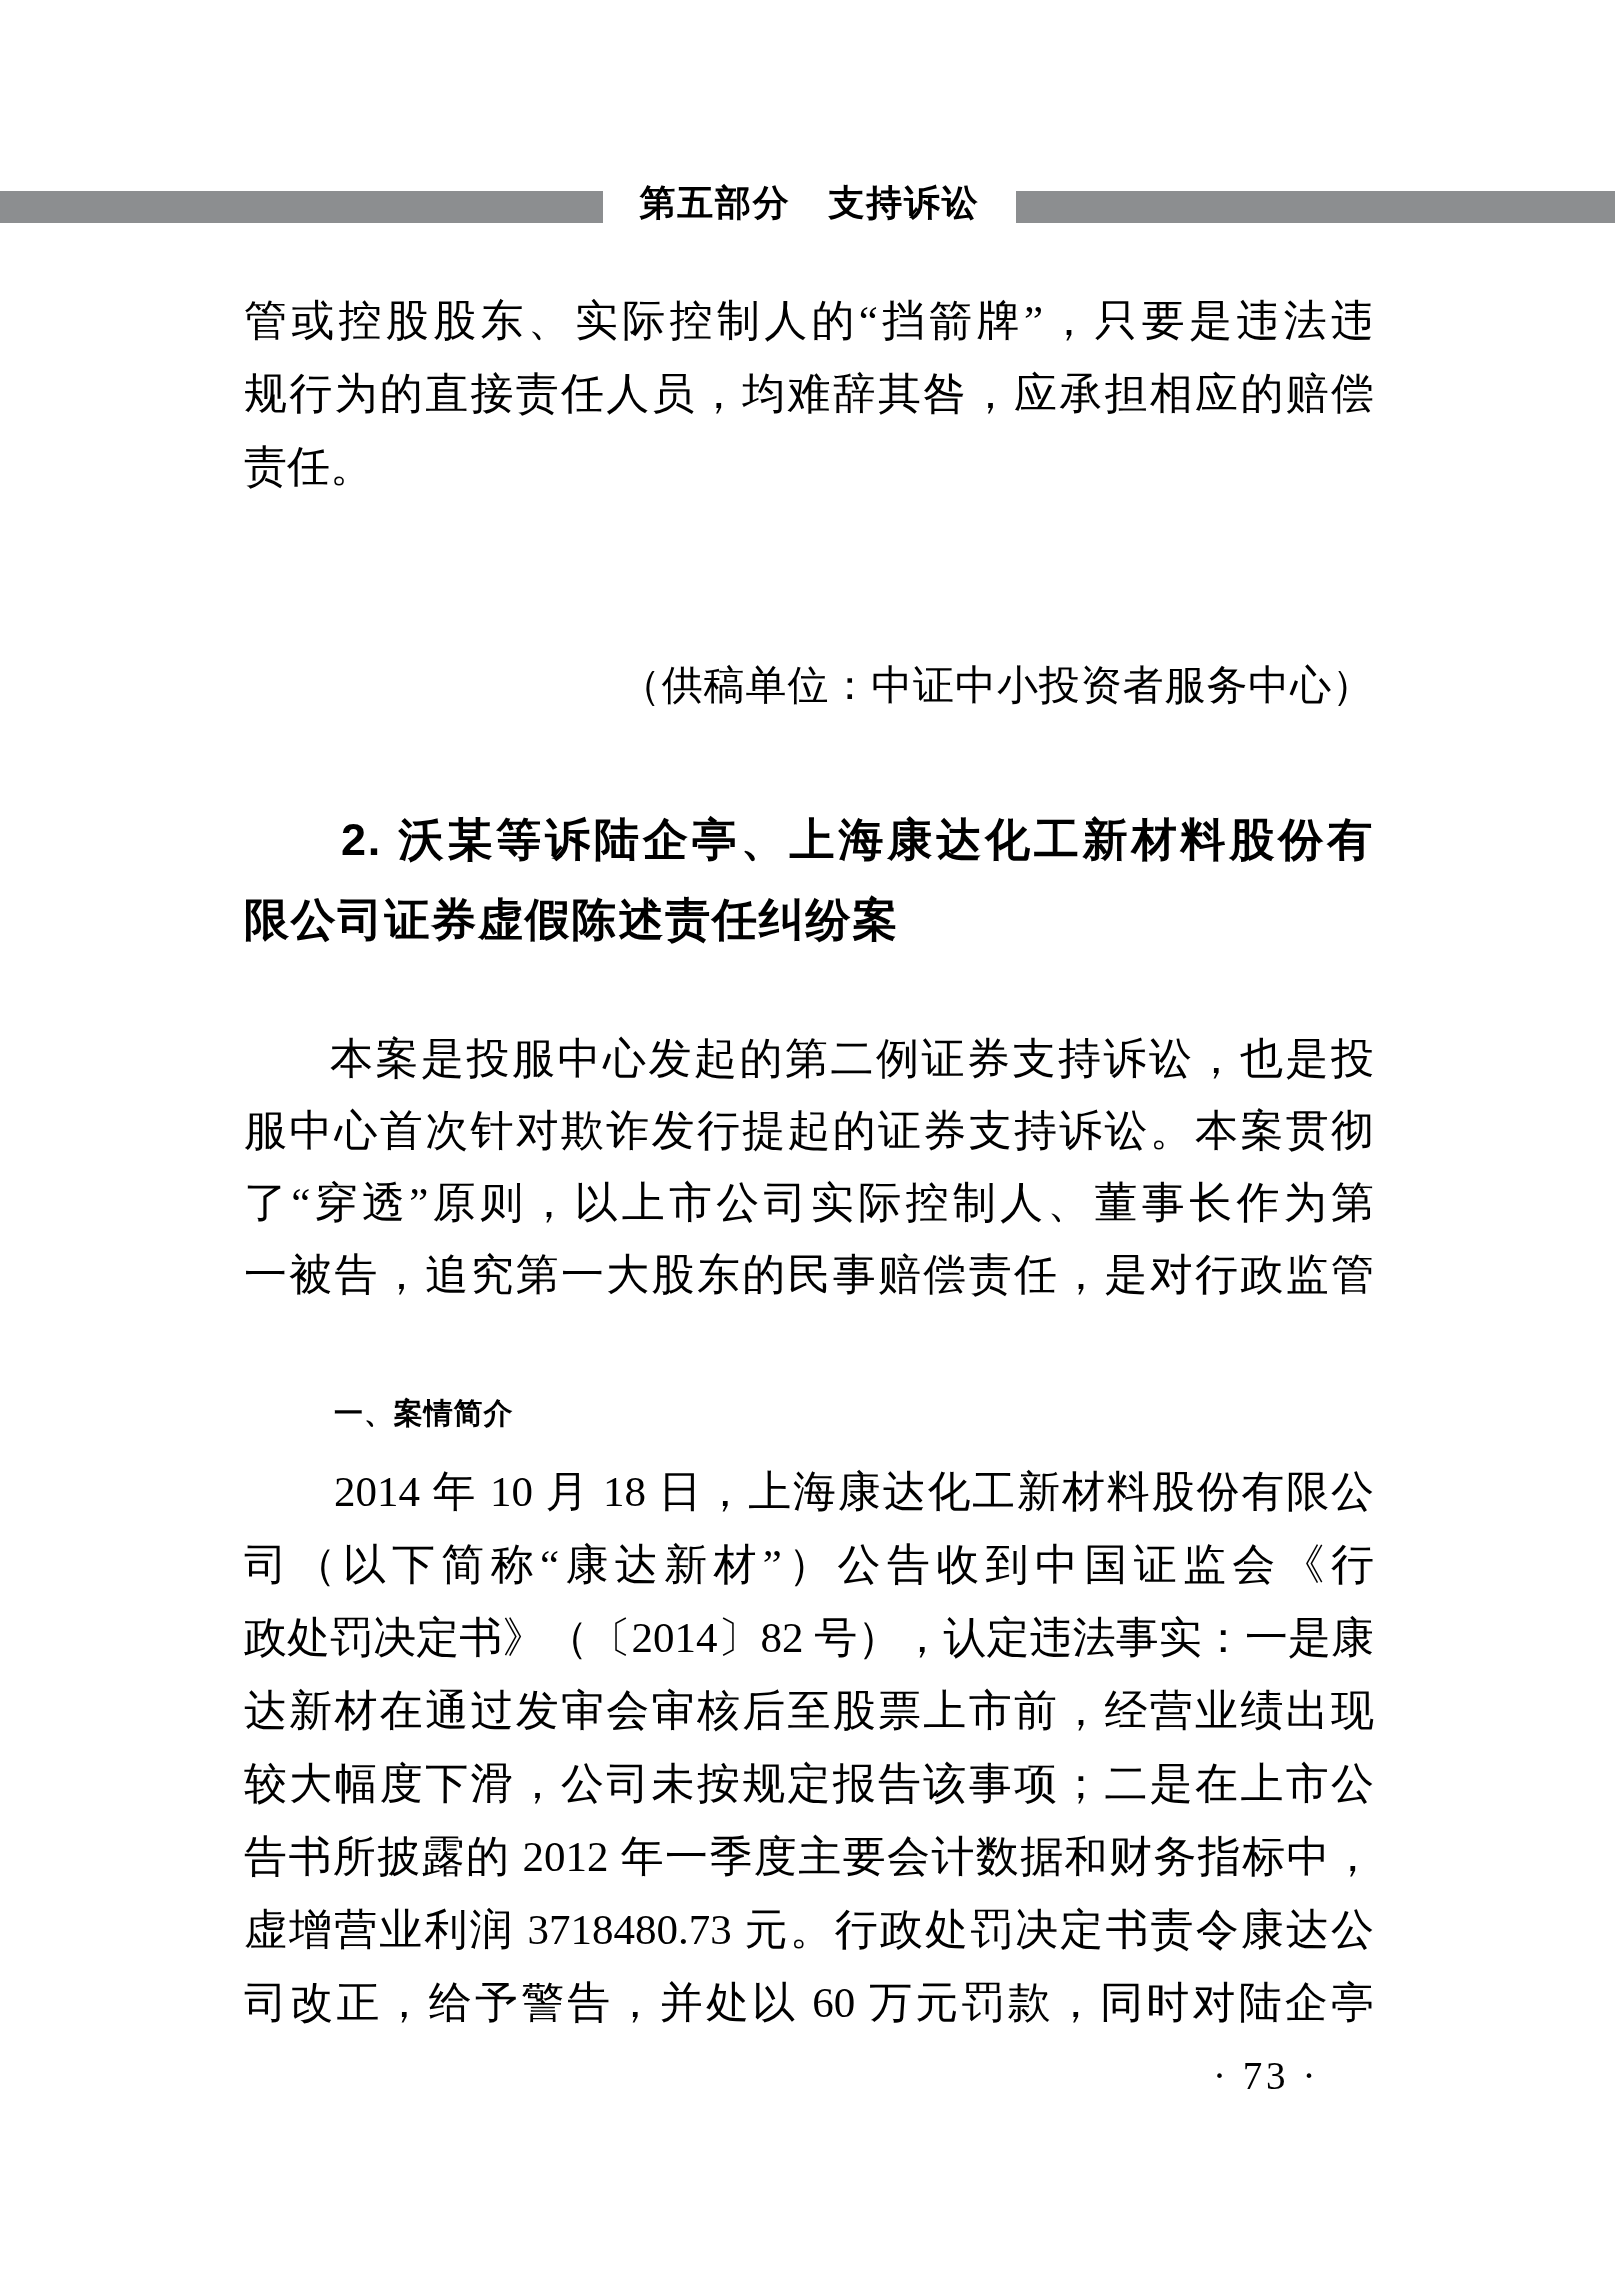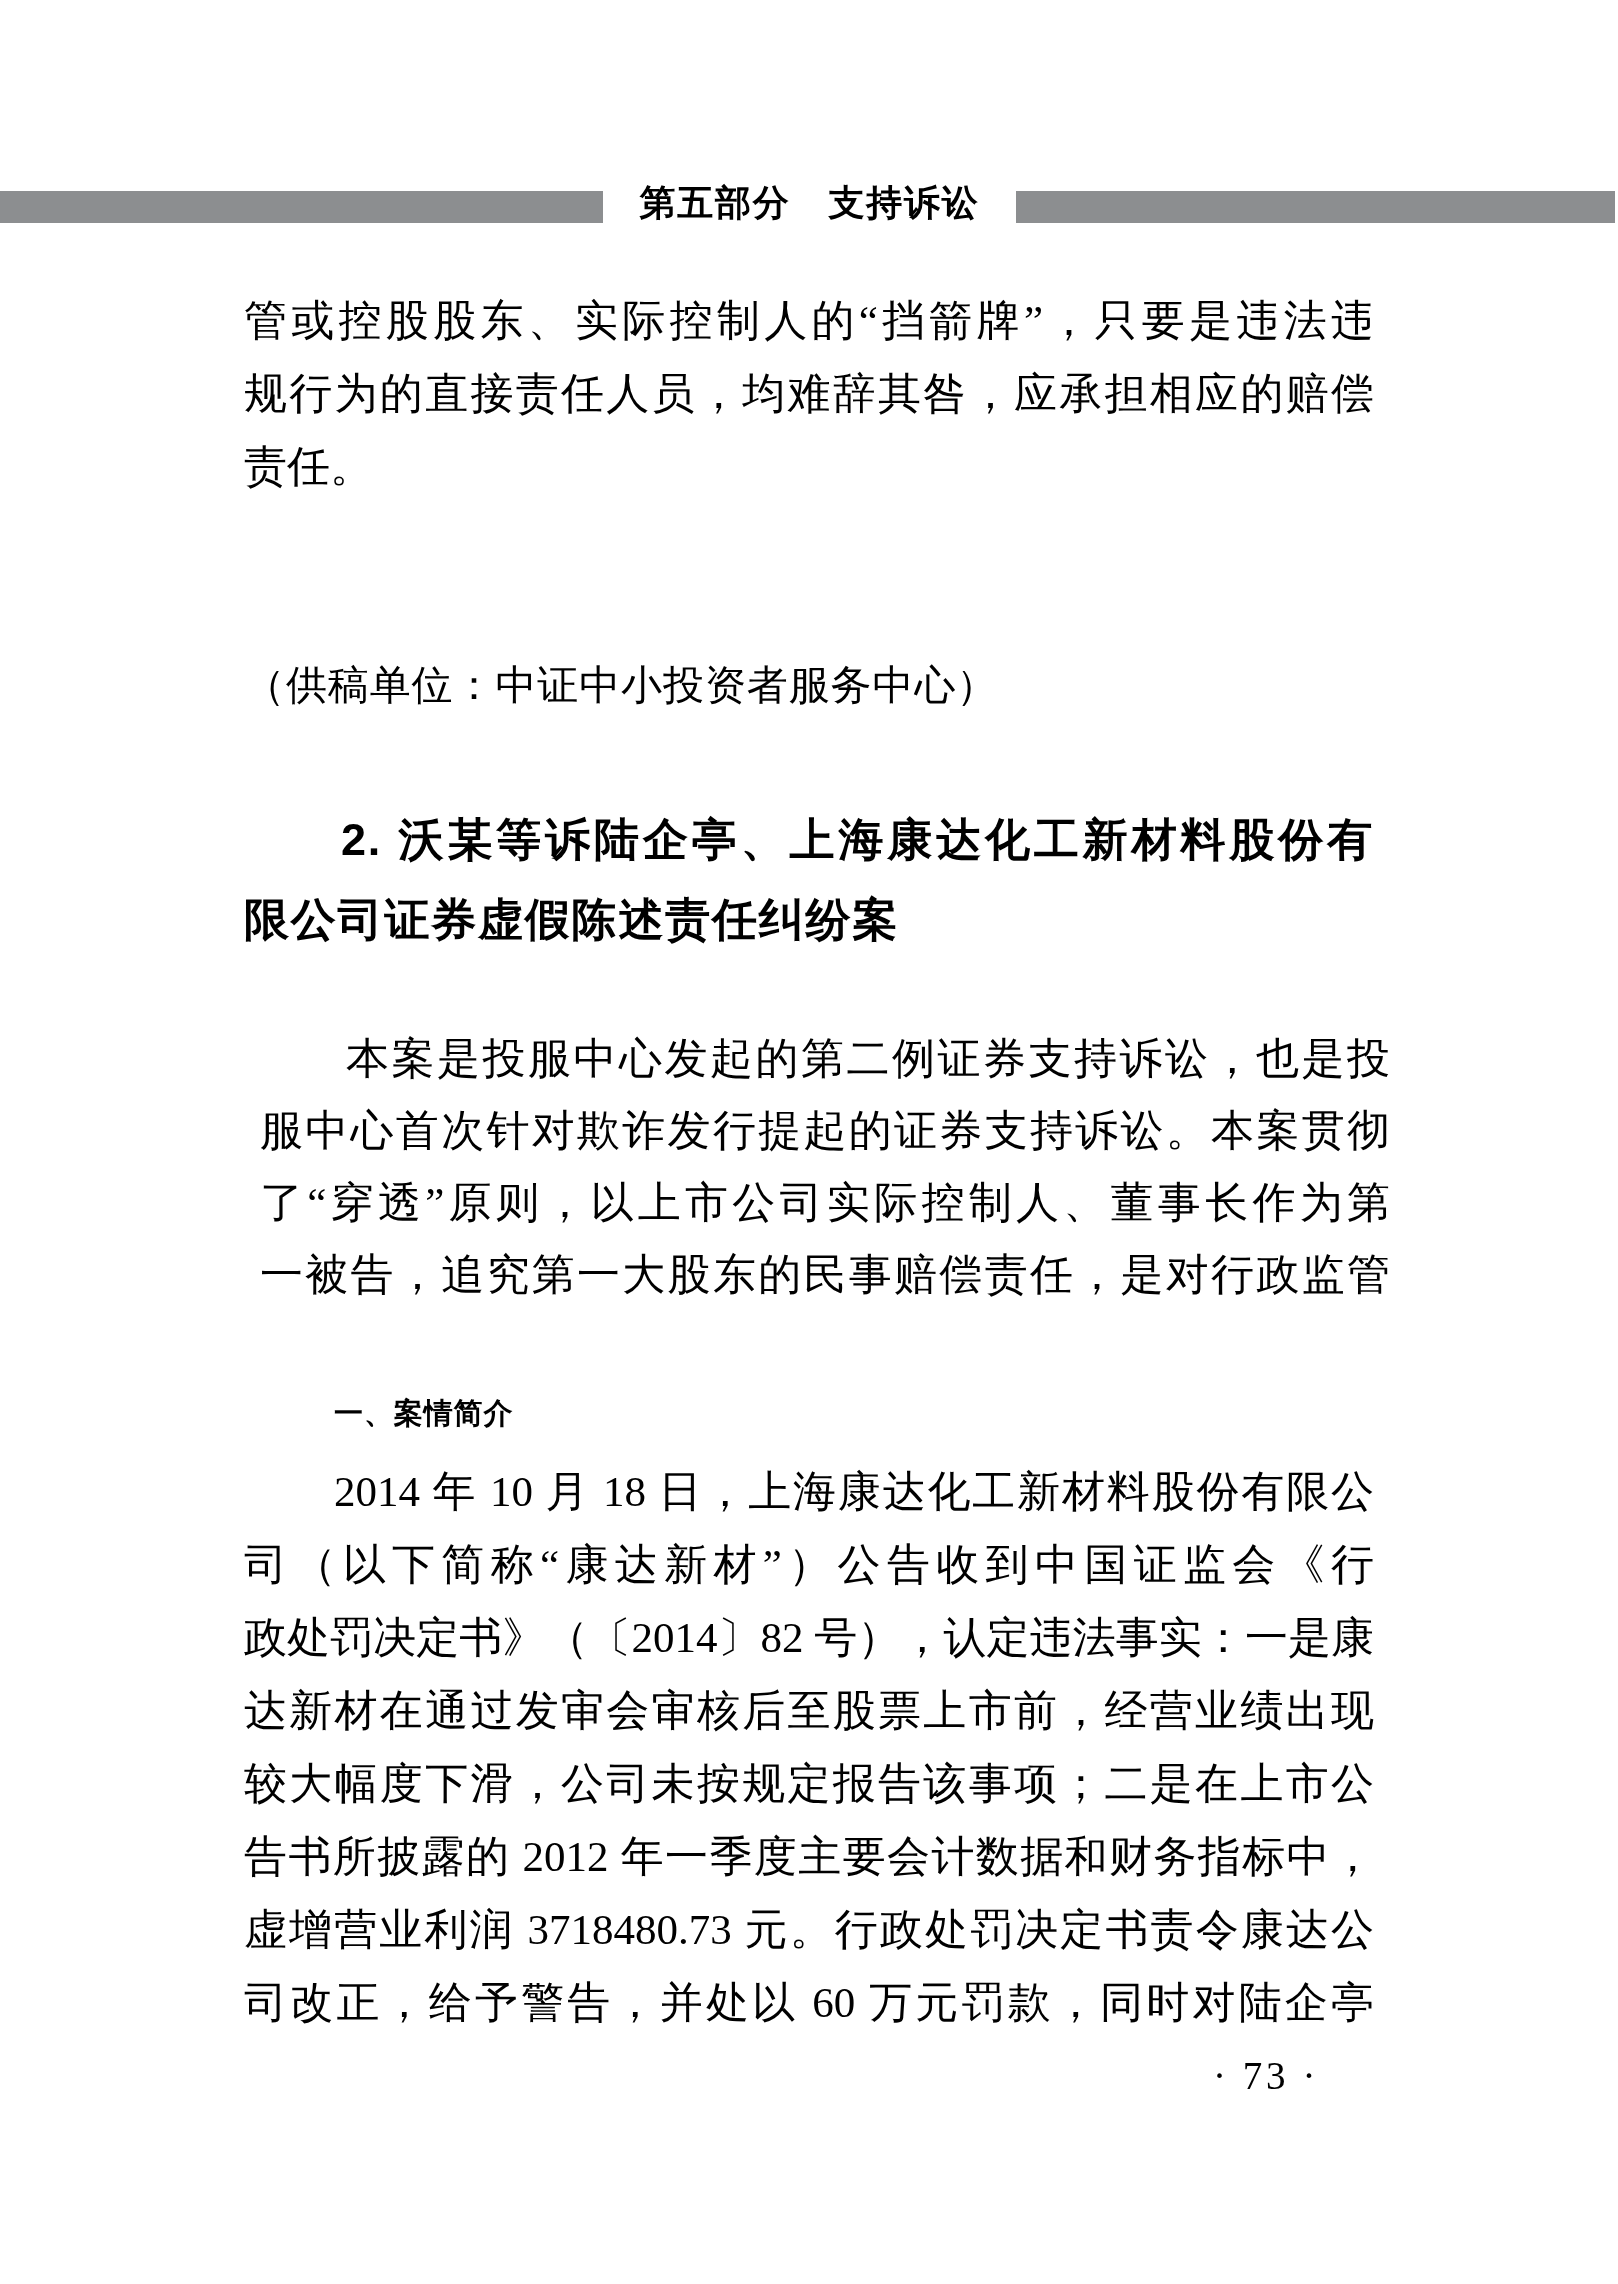--- a/index.html
+++ b/index.html
@@ -26,35 +26,35 @@
   
   .block{position:absolute;left:244px;width:1130px;}
   .bl{font-size:43px;line-height:73px;height:73px;white-space:nowrap;}
   .jl{white-space:normal;text-align:justify;text-align-last:justify;}
   .p2 .bl{line-height:72px;height:72px;}
   .ind96{padding-left:86px;}
   .ind100{padding-left:90px;}
   .ind108{padding-left:97px;}
   .attr{
     top:649px;height:73px;line-height:73px;
-    font-size:41px;letter-spacing:0.9px;
+    text-align:right;font-size:41px;letter-spacing:0.9px;
   }
   .case-heading{
     top:800px;
     font-family:"Liberation Sans","DejaVu Sans",sans-serif;
     font-weight:bold;
   }
   .case-heading .bl{font-size:45px;line-height:80px;height:80px;letter-spacing:1.8px;}
   .sec-heading{
     top:1377px;height:73px;line-height:73px;
     font-family:"Liberation Sans","DejaVu Sans",sans-serif;
     font-weight:bold;font-size:29px;letter-spacing:0.9px;
   }
   .p1{top:284px;}
-  .p2{top:1023px;margin-left:16px;}
+  .p2{top:1023px;}
   .p3{top:1455px;}
   .page-num{
     position:absolute;top:2054px;right:299px;height:43px;line-height:43px;
     font-size:39px;letter-spacing:3.6px;white-space:nowrap;
   }
 </style>
 </head>
 <body>
 
 <div class="page">

